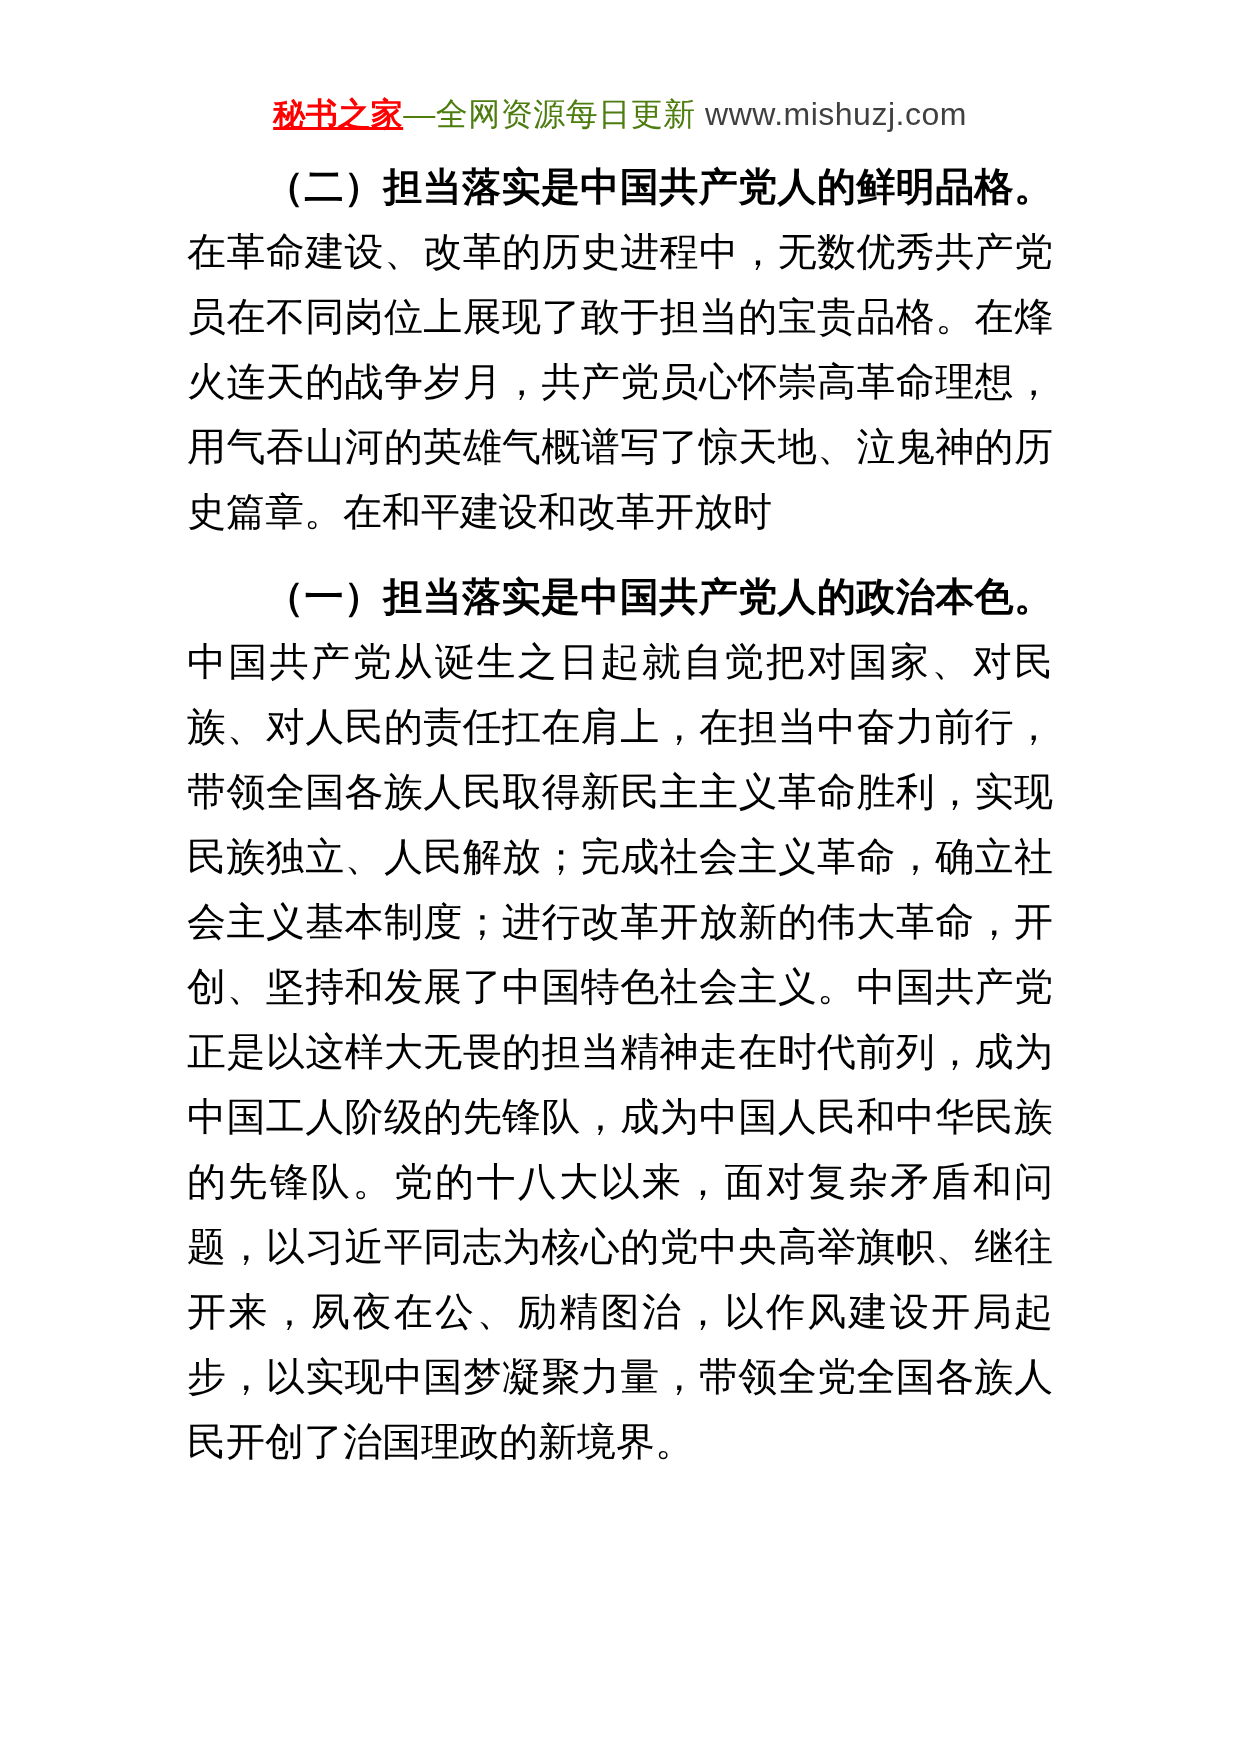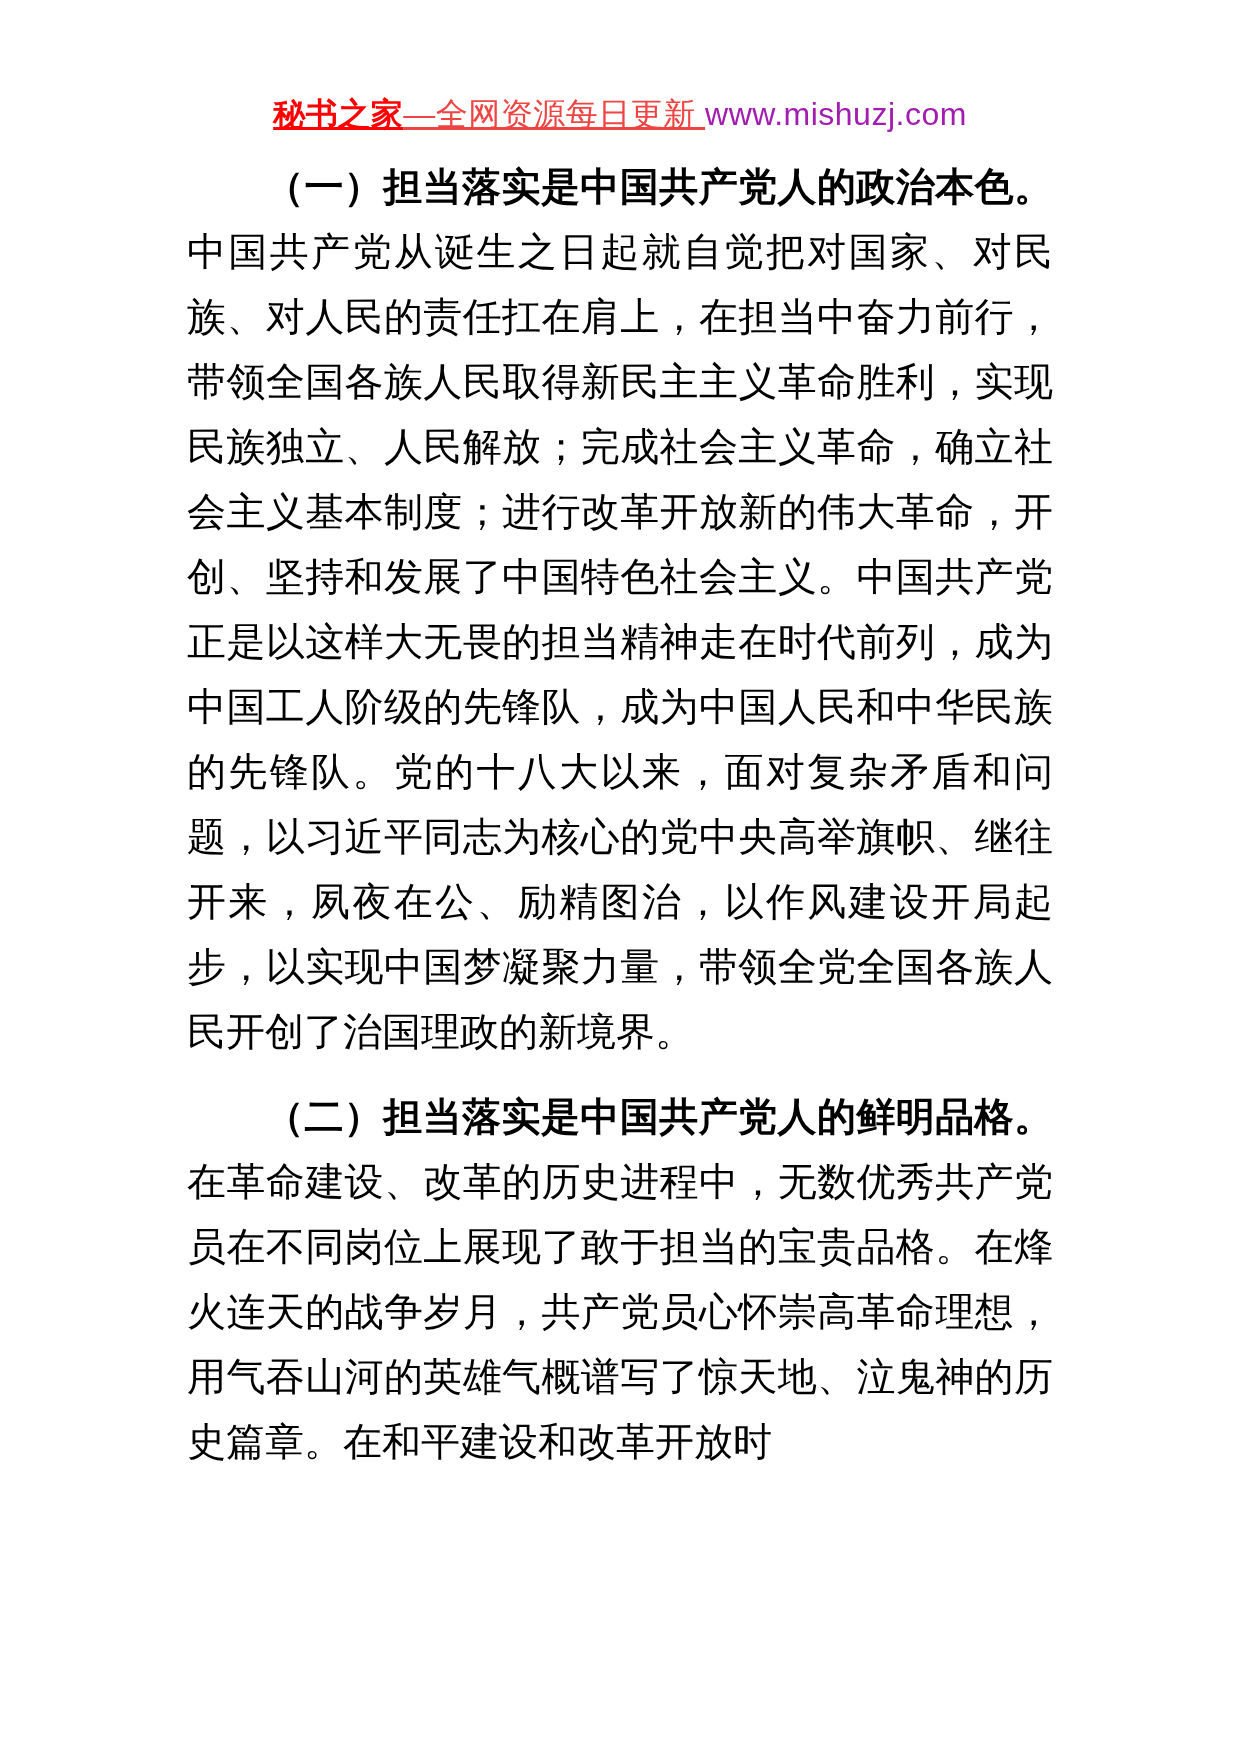--- a/index.html
+++ b/index.html
@@ -25,25 +25,24 @@
     line-height: 48px;
     white-space: nowrap;
     letter-spacing: 0.5px;
   }
   .doc-header .brand {
     color: #ff0000;
     font-weight: bold;
     text-decoration: underline;
   }
   .doc-header .tagline {
-    color: #ef4444;
-    text-decoration: underline;
+    color: #4d7c0f;
   }
   .doc-header .url {
-    color: #a21caf;
+    color: #404040;
     margin-top: 14px;
   }
   .content .para {
     font-size: 39px;
     line-height: 65px;
     text-align: justify;
     margin: 20px 0;
     word-break: break-all;
     overflow-wrap: anywhere;
   }
@@ -58,16 +57,16 @@
   }
 </style>
 </head>
 <body>
 
 <div class="page">
   <div class="doc-header">
     <span class="brand">秘书之家</span><span class="tagline">—全网资源每日更新 </span><span class="url">www.mishuzj.com</span>
   </div>
   <div class="content">
+      <p class="para indent"><span class="seg bold">（二）担当落实是中国共产党人的鲜明品格。</span><span class="seg">在革命建设、改革的历史进程中，无数优秀共产党员在不同岗位上展现了敢于担当的宝贵品格。在烽火连天的战争岁月，共产党员心怀崇高革命理想，用气吞山河的英雄气概谱写了惊天地、泣鬼神的历史篇章。在和平建设和改革开放时</span></p>
       <p class="para indent"><span class="seg bold">（一）担当落实是中国共产党人的政治本色。</span><span class="seg">中国共产党从诞生之日起就自觉把对国家、对民族、对人民的责任扛在肩上，在担当中奋力前行，带领全国各族人民取得新民主主义革命胜利，实现民族独立、人民解放；完成社会主义革命，确立社会主义基本制度；进行改革开放新的伟大革命，开创、坚持和发展了中国特色社会主义。中国共产党正是以这样大无畏的担当精神走在时代前列，成为中国工人阶级的先锋队，成为中国人民和中华民族的先锋队。党的十八大以来，面对复杂矛盾和问题，以习近平同志为核心的党中央高举旗帜、继往开来，夙夜在公、励精图治，以作风建设开局起步，以实现中国梦凝聚力量，带领全党全国各族人民开创了治国理政的新境界。</span></p>
-      <p class="para indent"><span class="seg bold">（二）担当落实是中国共产党人的鲜明品格。</span><span class="seg">在革命建设、改革的历史进程中，无数优秀共产党员在不同岗位上展现了敢于担当的宝贵品格。在烽火连天的战争岁月，共产党员心怀崇高革命理想，用气吞山河的英雄气概谱写了惊天地、泣鬼神的历史篇章。在和平建设和改革开放时</span></p>
     </div>
 </div>
 
 </body></html>

